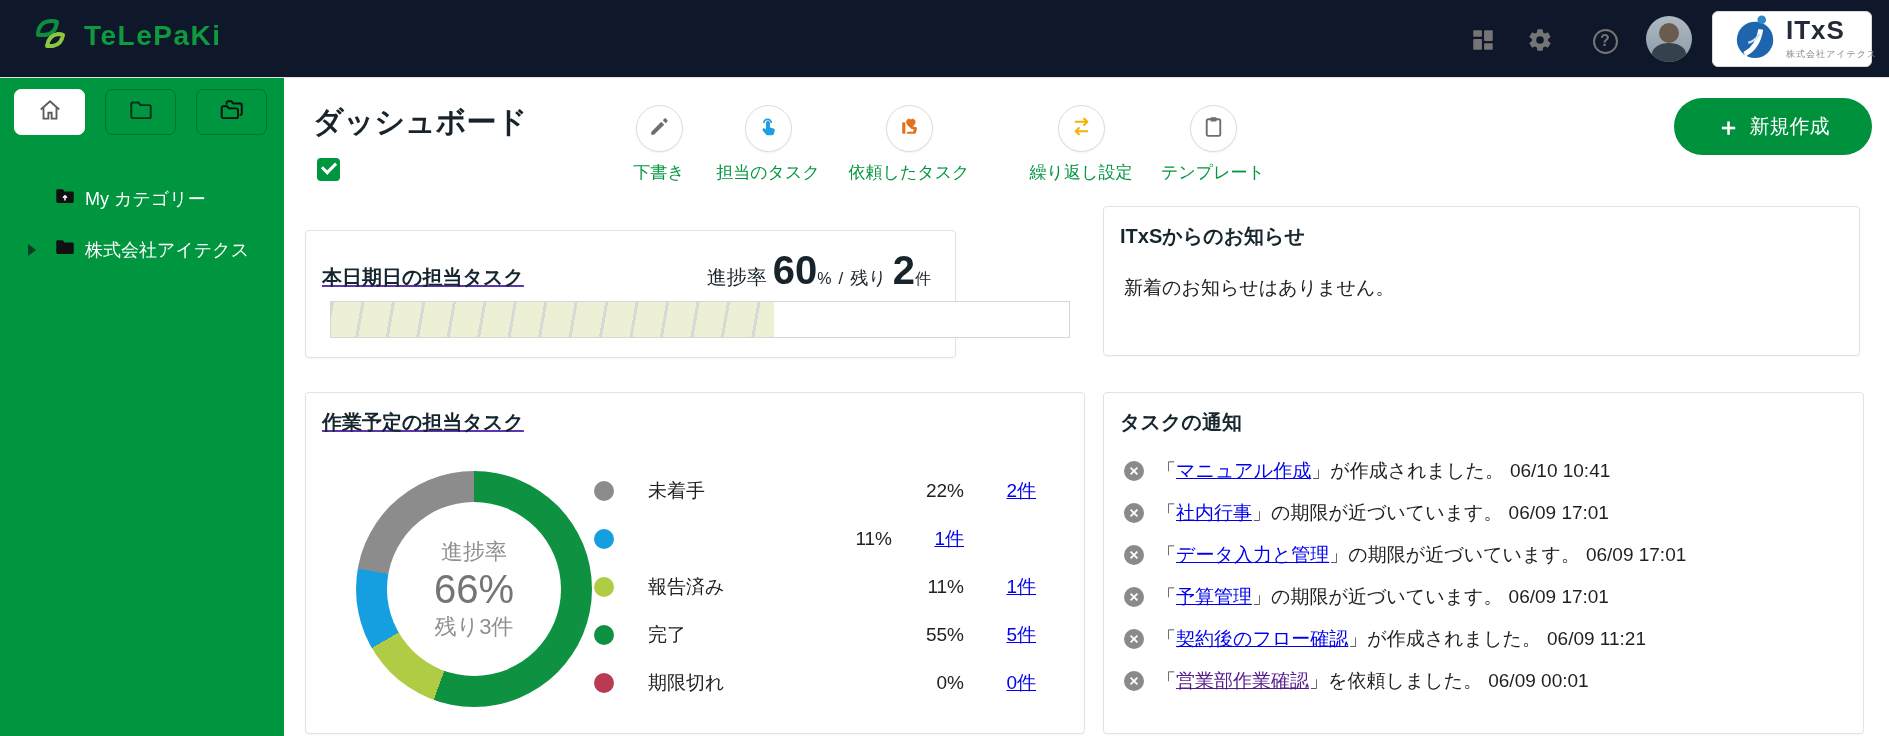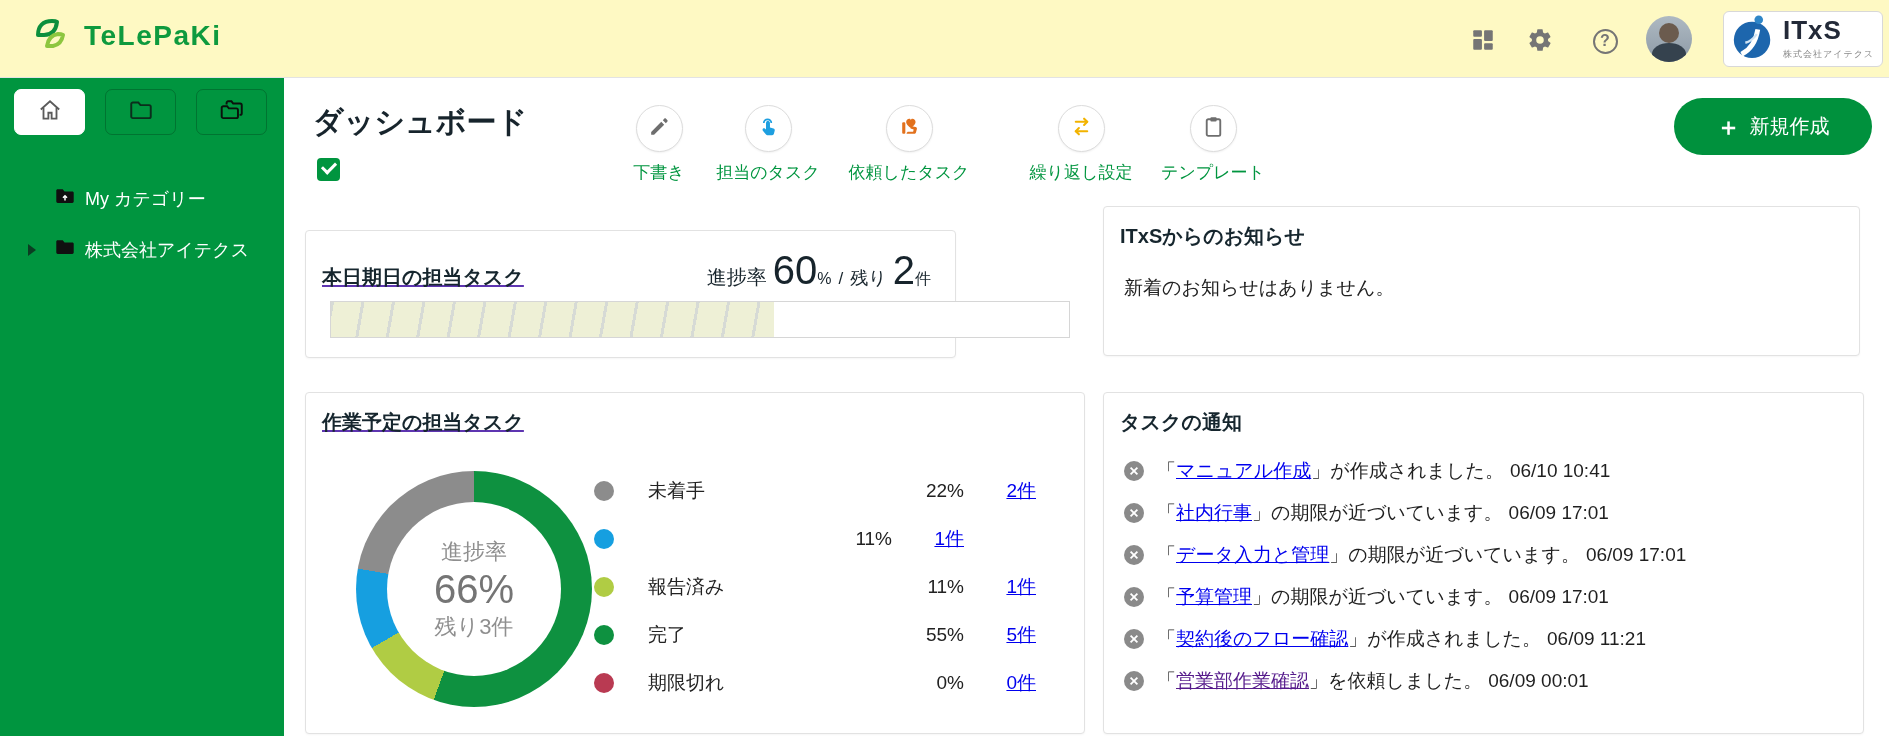--- a/index.html
+++ b/index.html
@@ -1,30 +1,30 @@
 <!DOCTYPE html>
 <html><head>
 <meta charset="utf-8">
 <style>
   * { margin:0; padding:0; box-sizing:border-box; }
   html,body { width:1889px; height:736px; overflow:hidden; }
   body { font-family:"Liberation Sans","DejaVu Sans",sans-serif; background:#fff; color:#1f2a30; }
   .page { position:relative; width:1889px; height:736px; }
 
   
-  header { position:absolute; top:0; left:0; width:100%; height:78px; background:#fef9c3; border-bottom:1px solid #e3e3e3; z-index:5; }
+  header { position:absolute; top:0; left:0; width:100%; height:78px; background:#0f172a; border-bottom:1px solid #e3e3e3; z-index:5; }
   .logo { position:absolute; left:30px; top:13px; display:flex; align-items:center; gap:12px; cursor:pointer; }
   .logo-text { font-size:28px; font-weight:bold; color:#0e9a3e; letter-spacing:1.5px; }
   .hicon { position:absolute; top:26px; width:28px; height:28px; display:flex; align-items:center; justify-content:center; cursor:pointer; }
   .hicon svg { width:26px; height:26px; }
   .help-circle { border:2.5px solid #757575; border-radius:50%; width:25px; height:25px; font-size:16px; font-weight:bold; color:#757575; display:flex; align-items:center; justify-content:center; }
   .avatar { position:absolute; left:1646px; top:16px; width:46px; height:46px; border-radius:50%; background:linear-gradient(180deg,#aeb9c2 0%,#8d9aa6 100%); overflow:hidden; cursor:pointer; }
   .avatar::before { content:""; position:absolute; left:13px; top:7px; width:20px; height:20px; border-radius:50%; background:#6b5b4e; }
   .avatar::after { content:""; position:absolute; left:6px; top:27px; width:34px; height:22px; border-radius:50% 50% 0 0; background:#35424e; }
-  .brand-badge { position:absolute; left:1712px; top:11px; width:160px; height:56px; border:1px solid #d8d8d8; border-radius:6px; background:#fff; display:flex; align-items:center; padding:4px 6px; gap:7px; cursor:pointer;margin-left:11px; }
+  .brand-badge { position:absolute; left:1712px; top:11px; width:160px; height:56px; border:1px solid #d8d8d8; border-radius:6px; background:#fff; display:flex; align-items:center; padding:4px 20px; gap:7px; cursor:pointer; }
   .brand-name { font-size:26px; font-weight:bold; color:#232a38; line-height:26px; letter-spacing:1px; }
   .brand-caption { font-size:9px; color:#8a8a8a; letter-spacing:1px; white-space:nowrap; }
 
   
   aside { position:absolute; left:0; top:78px; width:284px; height:658px; background:#00953f; }
   .side-tabs { display:flex; gap:20px; padding:11px 14px 0 14px; }
   .side-tab { width:71px; height:46px; border-radius:7px; display:flex; align-items:center; justify-content:center; cursor:pointer; border:1px solid rgba(0,0,0,0.22); }
   .side-tab.active { background:#fff; border-color:#fff; }
   .side-tab svg { width:26px; height:26px; }
   .side-item { display:flex; align-items:center; color:#fff; font-size:18px; cursor:pointer; padding:8px 0; }
@@ -50,21 +50,21 @@
   .create-plus { font-size:24px; font-weight:bold; line-height:1; }
 
   .card { position:absolute; background:#fff; border:1px solid #e2e2e2; border-radius:4px; box-shadow:0 1px 2px rgba(0,0,0,0.04); }
   .card-title-link { font-size:20px; font-weight:bold; color:#16262e; text-decoration:underline; text-decoration-color:#5e35b1; cursor:pointer; }
   .card-head { font-size:20px; font-weight:bold; color:#16262e; }
 
   
   #card-today { left:21px; top:152px; width:651px; height:128px; padding:17px 24px 0 16px; }
   .today-row { display:flex; align-items:baseline; justify-content:space-between; }
   .stats { display:flex; align-items:baseline; color:#17242c; }
-  .stat-label { font-size:20px; } .stat-big { font-size:40px; margin-left:6px; }
+  .stat-label { font-size:20px; } .stat-big { font-size:40px; margin-left:6px;font-weight:bold; }
   .stat-unit { font-size:16px; } .stat-sep { font-size:17px; margin:0 7px; } .stat-rem { font-size:18px; }
   .pbar { margin:8px 0 0 8px; width:740px; height:37px; border:1px solid #d6d6d6; background:#fff; }
   .pbar-fill { height:100%; background-color:#eef0d6;
       background-image:repeating-linear-gradient(100deg, rgba(160,168,212,0.30) 0 3px, rgba(0,0,0,0) 3px 30px); }
 
   
   #card-planned { left:21px; top:314px; width:780px; height:342px; }
   #card-planned .card-title-link, #card-news .card-head, #card-notif .card-head { position:absolute; left:16px; top:16px; }
   .donut { position:absolute; left:50px; top:78px; width:236px; height:236px; border-radius:50%; }
   .donut-hole { position:absolute; inset:31px; background:#fff; border-radius:50%; display:flex; flex-direction:column; align-items:center; justify-content:center; }

